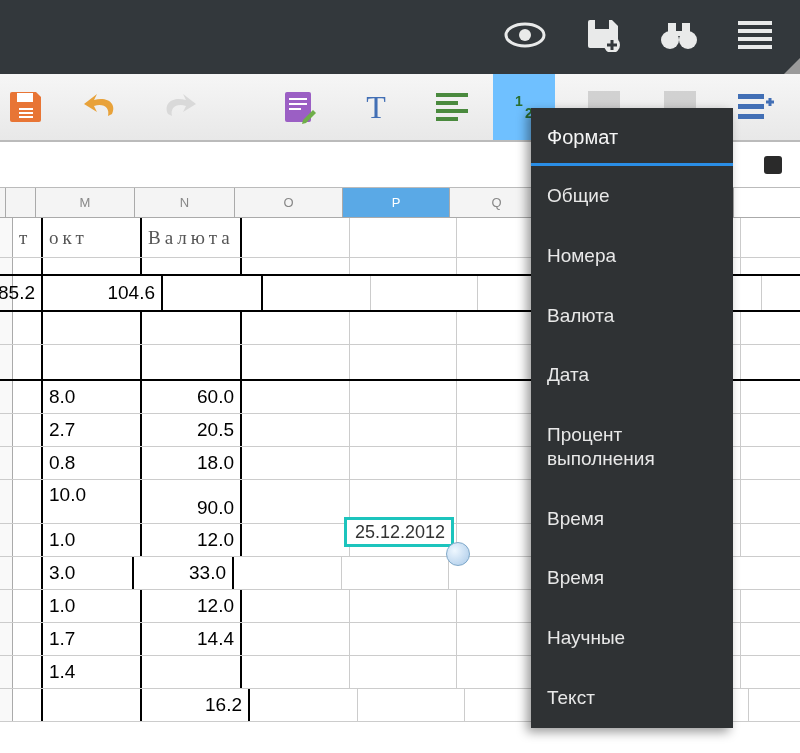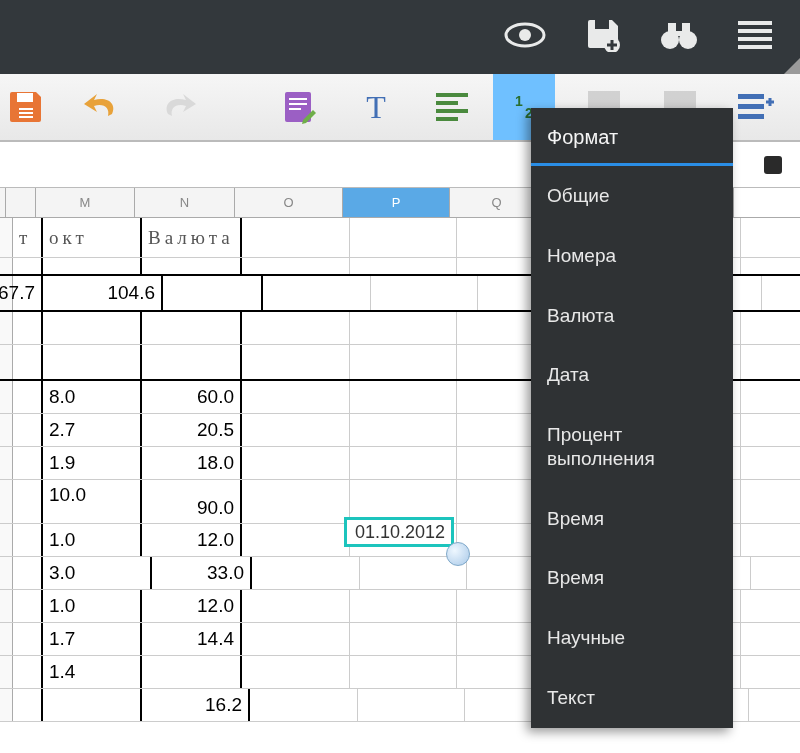--- a/index.html
+++ b/index.html
@@ -185,21 +185,21 @@
         <div class="cell br" style="width:100px"></div>
         <div class="cell" style="width:108px"></div>
         <div class="cell" style="width:107px"></div>
         <div class="cell" style="width:94px"></div>
         <div class="cell" style="width:95px"></div>
         <div class="cell" style="width:95px"></div>
     </div>
 
     <div class="grow db">
       <div class="cell rh"></div>
-      <div class="cell num br" style="width:30px">67.7</div>
+      <div class="cell num br" style="width:30px">85.2</div>
       <div class="cell num br" style="width:120px">104.6</div>
       <div class="cell br" style="width:100px"></div>
       <div class="cell" style="width:108px"></div>
         <div class="cell" style="width:107px"></div>
         <div class="cell" style="width:94px"></div>
         <div class="cell" style="width:95px"></div>
         <div class="cell" style="width:95px"></div>
     </div>
 
     <div class="grow">
@@ -243,21 +243,21 @@
         <div class="cell num br" style="width:100px">20.5</div>
         <div class="cell" style="width:108px"></div>
         <div class="cell" style="width:107px"></div>
         <div class="cell" style="width:94px"></div>
         <div class="cell" style="width:95px"></div>
         <div class="cell" style="width:95px"></div>
       </div>
     <div class="grow">
         <div class="cell rh"></div>
         <div class="cell br" style="width:30px"></div>
-        <div class="cell num br" style="width:99px;justify-content:flex-start">1.9</div>
+        <div class="cell num br" style="width:99px;justify-content:flex-start">0.8</div>
         <div class="cell num br" style="width:100px">18.0</div>
         <div class="cell" style="width:108px"></div>
         <div class="cell" style="width:107px"></div>
         <div class="cell" style="width:94px"></div>
         <div class="cell" style="width:95px"></div>
         <div class="cell" style="width:95px"></div>
       </div>
     <div class="grow" style="height:44px">
         <div class="cell rh"></div>
         <div class="cell br" style="width:30px"></div>
@@ -276,21 +276,21 @@
         <div class="cell num br" style="width:100px">12.0</div>
         <div class="cell" style="width:108px"></div>
         <div class="cell" style="width:107px"></div>
         <div class="cell" style="width:94px"></div>
         <div class="cell" style="width:95px"></div>
         <div class="cell" style="width:95px"></div>
       </div>
     <div class="grow">
         <div class="cell rh"></div>
         <div class="cell br" style="width:30px"></div>
-        <div class="cell num br" style="width:109px;justify-content:flex-start">3.0</div>
+        <div class="cell num br" style="width:91px;justify-content:flex-start">3.0</div>
         <div class="cell num br" style="width:100px">33.0</div>
         <div class="cell" style="width:108px"></div>
         <div class="cell" style="width:107px"></div>
         <div class="cell" style="width:94px"></div>
         <div class="cell" style="width:95px"></div>
         <div class="cell" style="width:95px"></div>
       </div>
     <div class="grow">
         <div class="cell rh"></div>
         <div class="cell br" style="width:30px"></div>
@@ -331,21 +331,21 @@
         <div class="cell num br" style="width:108px">16.2</div>
         <div class="cell" style="width:108px"></div>
         <div class="cell" style="width:107px"></div>
         <div class="cell" style="width:94px"></div>
         <div class="cell" style="width:95px"></div>
         <div class="cell" style="width:95px"></div>
       </div>
   </div>
 
   <div class="selected-cell" style="left:344px; top:329px; width:110px; height:30px;">
-    <span>01.10.2012</span>
+    <span>25.12.2012</span>
   </div>
   <div class="sel-handle" style="left:446px; top:354px;"></div>
 
 </div>
 
 <div class="format-menu">
   <div class="menu-header">Формат</div>
   <div class="menu-item">Общие</div>
   <div class="menu-item">Номера</div>
   <div class="menu-item">Валюта</div>

